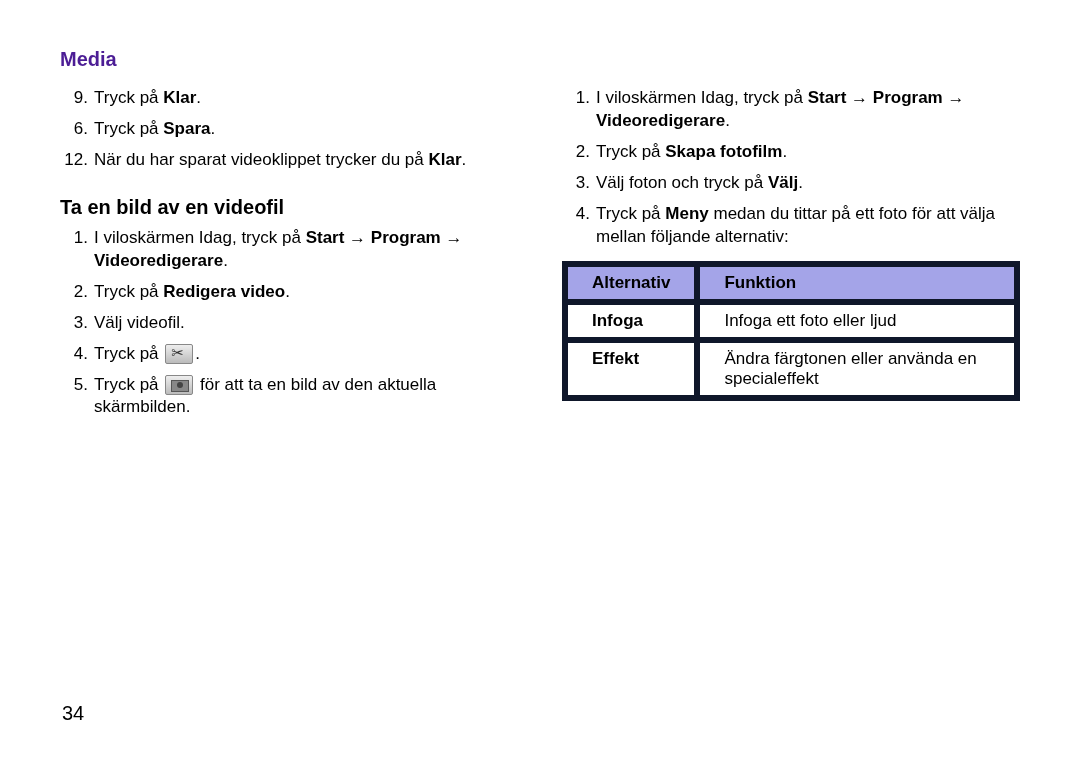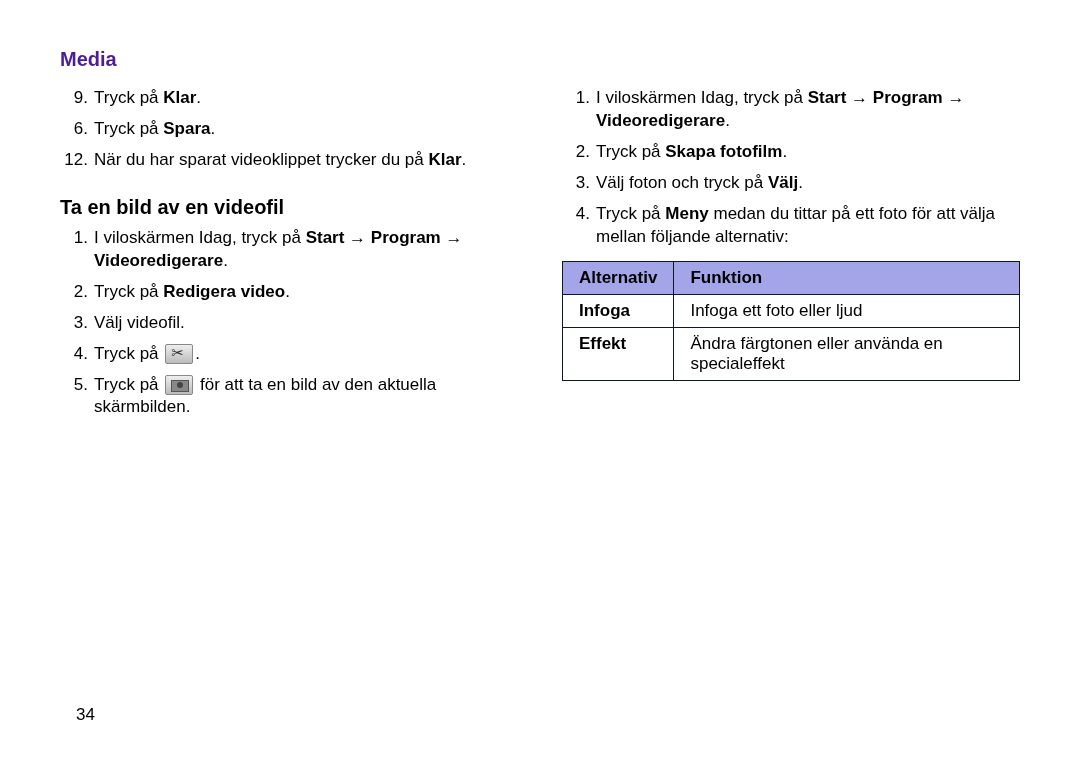--- a/index.html
+++ b/index.html
@@ -95,39 +95,39 @@
       left: 5px; top: -2px;
       font-size: 15px;
       color: #333;
     }
     table {
       border-collapse: collapse;
       width: 100%;
       margin-top: 12px;
     }
     table th, table td {
-      border: 1px solid #0f172a;
-      padding: 6px 16px;
+      border: 6px solid #0f172a;
+      padding: 6px 24px;
       text-align: left;
       vertical-align: top;
       font-size: 17px;
     }
     table th {
       background: #a4a4e8;
       font-weight: bold;
     }
     table .rowh {
       font-weight: bold;
       margin-left: 6px;
     }
     .page-number {
       position: absolute;
       bottom: 40px;
-      left: 76px;
-      font-size: 17px;
+      left: 62px;
+      font-size: 20px;
     }
     b { font-weight: bold; }
   </style>
 </head>
 <body>
 
 <div class="header">Media</div>
 
 <div class="columns">
 

